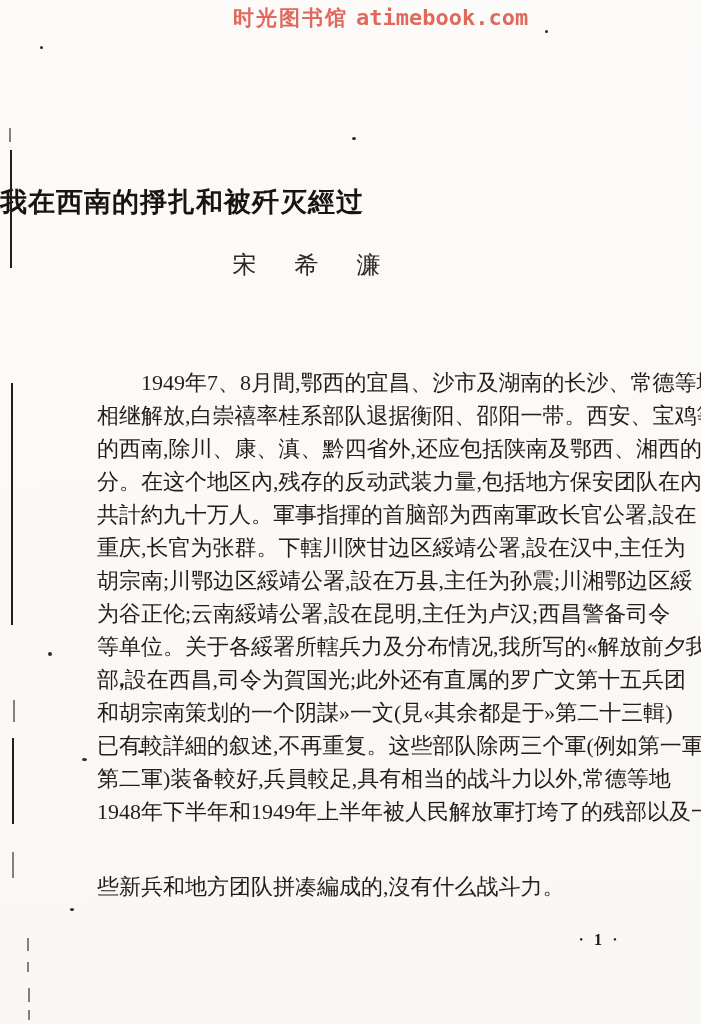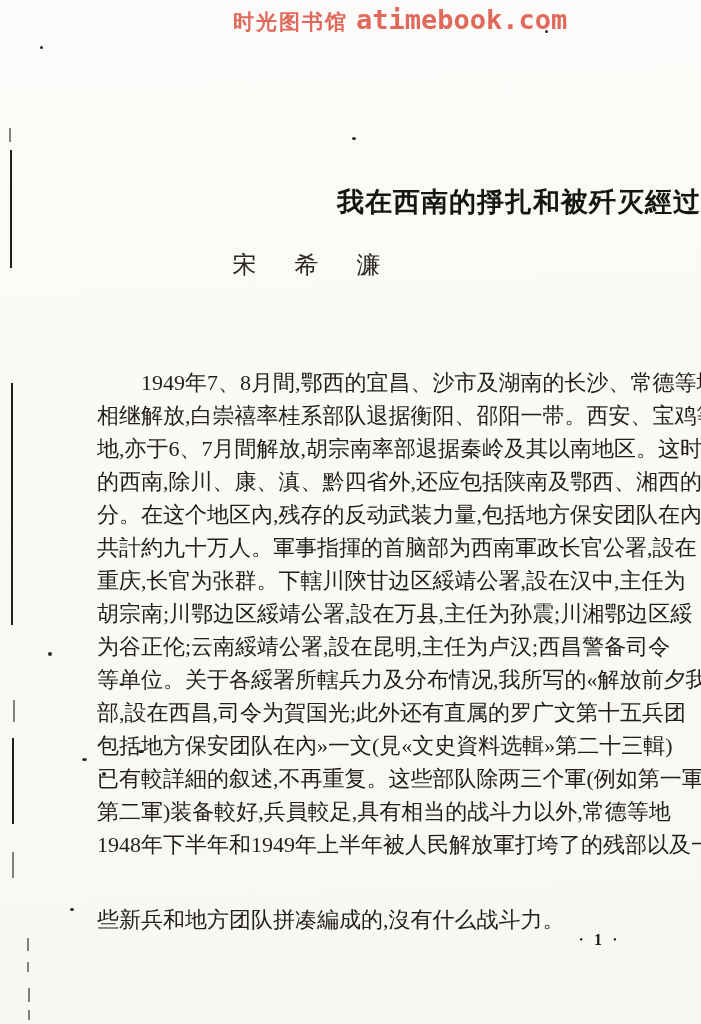--- a/index.html
+++ b/index.html
@@ -19,27 +19,27 @@
     white-space:nowrap;
     color:#e0695c;
     user-select:none;
   }
   .watermark .cn {
     font-family:Liberation Mono, monospace;
     font-weight:bold; font-size:21px; letter-spacing:2px;
   }
   .watermark .en {
     font-family:"DejaVu Sans Mono", monospace;
-    font-weight:bold; font-size:27px; margin-left:8px; letter-spacing:0px;
+    font-weight:bold; font-size:22px; margin-left:8px; letter-spacing:0px;
   }
 
   
   .title {
     position:absolute; top:184px; left:0; width:100%;
-    text-align:right;
+    text-align:left;
     font-family:"DejaVu Sans", sans-serif;
     font-weight:900; font-size:27px; letter-spacing:1px;
     color:#171511;
   }
   .author {
     position:absolute; top:249px; left:0; width:100%;
     text-align:center;
     font-size:24px; letter-spacing:38px; text-indent:38px;
     transform:translateX(-44px);
     color:#2b2822;
@@ -93,30 +93,29 @@
   </div>
 
   <div class="title">我在西南的掙扎和被歼灭經过</div>
 
   <div class="author">宋希濂</div>
 
 
   <div class="bodytext">
     <div class="line indent">1949年7、8月間,鄂西的宜昌、沙市及湖南的长沙、常德等地</div>
     <div class="line">相继解放,白崇禧率桂系部队退据衡阳、邵阳一带。西安、宝鸡等</div>
-    <div class="line">地,亦于6、7月間解放,胡宗南率部退据秦岭及其以南地区。这时</div>
     <div class="line">的西南,除川、康、滇、黔四省外,还应包括陕南及鄂西、湘西的一部</div>
     <div class="line">分。在这个地区內,残存的反动武装力量,包括地方保安团队在內,</div>
     <div class="line">共計約九十万人。軍事指揮的首脑部为西南軍政长官公署,設在</div>
     <div class="line">重庆,长官为张群。下轄川陝甘边区綏靖公署,設在汉中,主任为</div>
     <div class="line">胡宗南;川鄂边区綏靖公署,設在万县,主任为孙震;川湘鄂边区綏</div>
     <div class="line">为谷正伦;云南綏靖公署,設在昆明,主任为卢汉;西昌警备司令</div>
     <div class="line">等单位。关于各綏署所轄兵力及分布情况,我所写的«解放前夕我</div>
     <div class="line">部,設在西昌,司令为賀国光;此外还有直属的罗广文第十五兵团</div>
-    <div class="line">包括地方保安团队在內»一文(見«文史資料选輯»第二十三輯)</div>
+    <div class="line">和胡宗南策划的一个阴謀»一文(見«其余都是于»第二十三輯)</div>
     <div class="line">已有較詳細的叙述,不再重复。这些部队除两三个軍(例如第一軍、</div>
     <div class="line">第二軍)装备較好,兵員較足,具有相当的战斗力以外,常德等地</div>
     <div class="line">1948年下半年和1949年上半年被人民解放軍打垮了的残部以及一</div>
     <div class="line last">些新兵和地方团队拼凑編成的,沒有什么战斗力。</div>
   </div>
 
   <div class="pagenum">
     <span class="dot">•</span><span class="num">1</span><span class="dot">•</span>
   </div>
 

